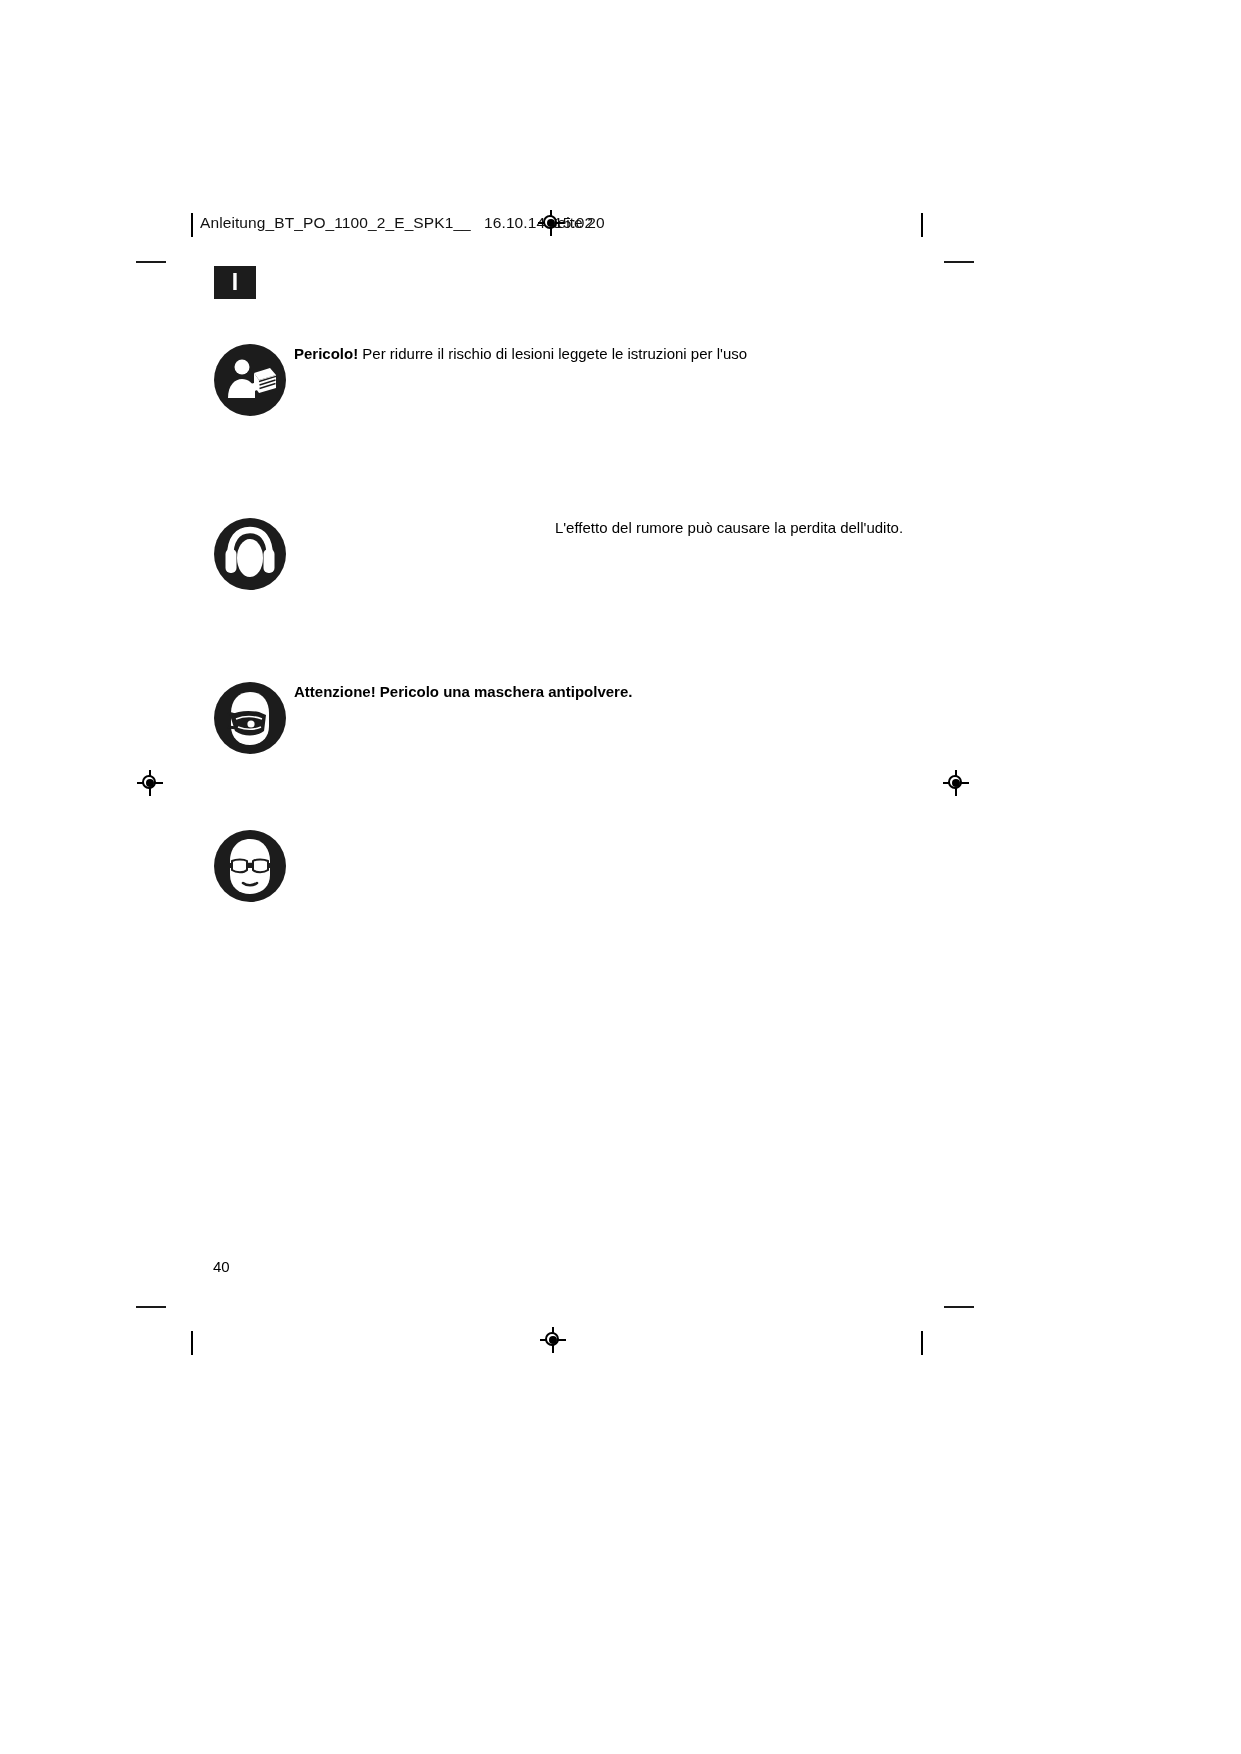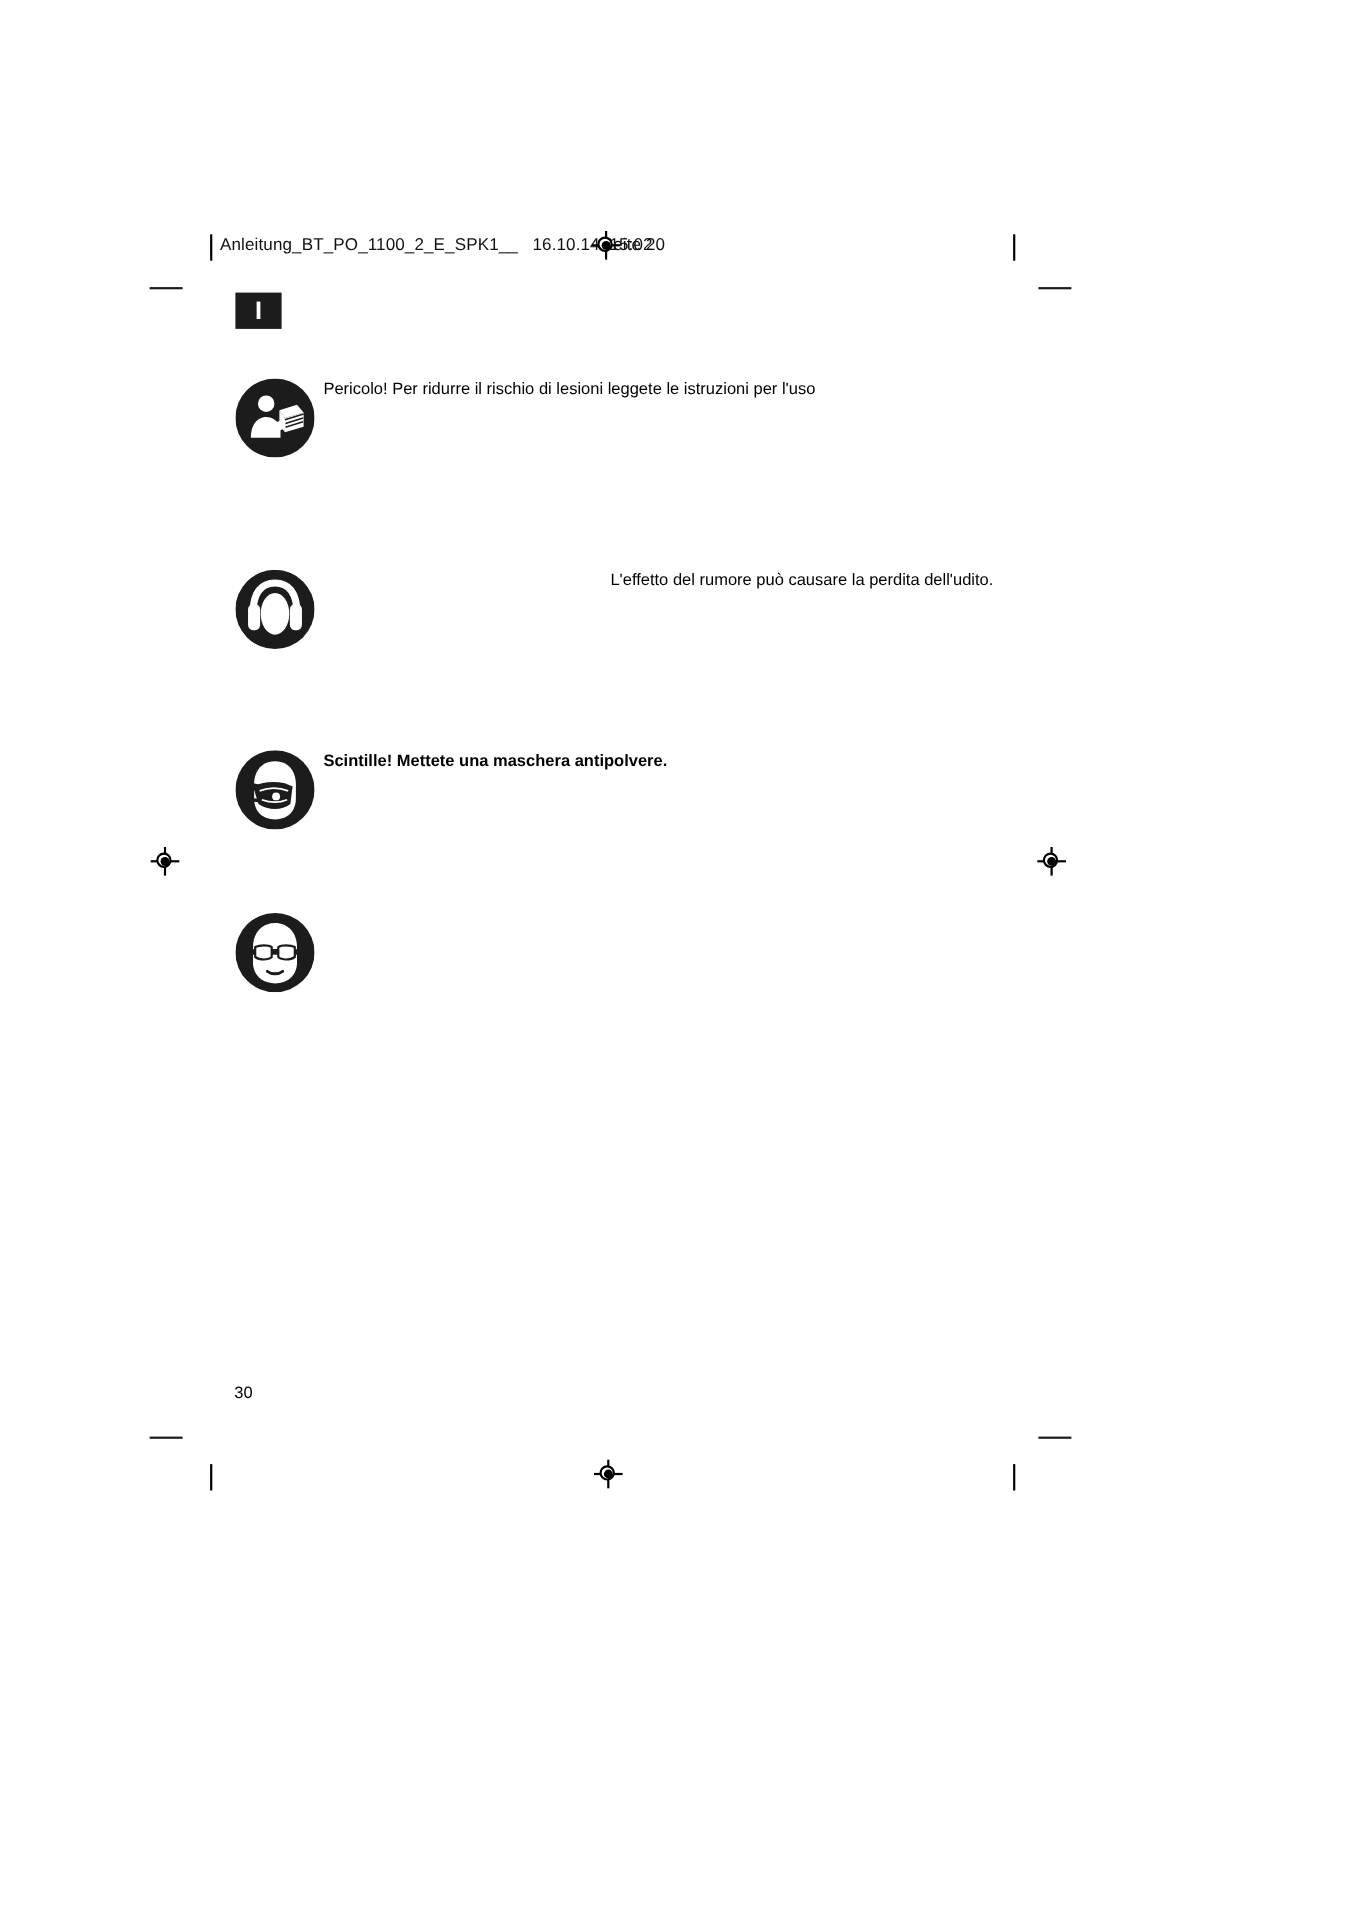--- a/index.html
+++ b/index.html
@@ -151,21 +151,21 @@
     font-size: 15px;
     line-height: 1.33;
     margin: 0;
     text-align: center;
   }
   .warn-inline {
     font-size: 15px;
     line-height: 1.33;
     margin: 0;
   }
-  .warn-inline b { font-weight: normal; }
+  .warn-inline b { font-weight: bold; }
 
   
   .page-number {
     position: absolute;
     left: 213px;
     top: 1258px;
     font-size: 15px;
   }
 </style>
 </head>
@@ -265,21 +265,21 @@
         <path d="M14 31 L25 34" stroke="#1c1c1c" stroke-width="3.2" fill="none"></path>
         <path d="M14 45 L23 46" stroke="#1c1c1c" stroke-width="3.2" fill="none"></path>
 
         <path d="M22 37 C30 34 40 34 48 37" stroke="#ffffff" stroke-width="1.6" fill="none"></path>
         <path d="M24 45 C32 48 40 48 47 45" stroke="#ffffff" stroke-width="1.6" fill="none"></path>
 
         <circle cx="37" cy="42" r="3.6" fill="#ffffff"></circle>
       </svg>
     </div>
     <div class="warn-body">
-      <p class="warn-title">Scintille! Mettete una maschera antipolvere.</p>
+      <p class="warn-title">Attenzione! Pericolo una maschera antipolvere.</p>
     </div>
   </div>
 
   <div class="warn-row" style="top:830px;">
     <div class="warn-icon">
       <svg viewBox="0 0 72 72" width="72" height="72" aria-hidden="true">
         <circle cx="36" cy="36" r="36" fill="#1c1c1c"></circle>
 
         <path d="M36 9 C48 9 56 18 56 31 L56 45 C56 57 47 64 36 64 C25 64 16 57 16 45 L16 31 C16 18 24 9 36 9 Z" fill="#ffffff"></path>
 
@@ -291,17 +291,17 @@
 
         <path d="M33 34 L39 34" stroke="#1c1c1c" stroke-width="2.5"></path>
 
         <path d="M29 53 C33 56 39 56 43 53" stroke="#1c1c1c" stroke-width="2.6" fill="none" stroke-linecap="round"></path>
       </svg>
     </div>
     <div class="warn-body">
     </div>
   </div>
 
-  <div class="page-number">30</div>
+  <div class="page-number">40</div>
   <div class="footer-rule-left"></div>
   <div class="footer-rule-right"></div>
 
 </div>
 
 </body></html>

